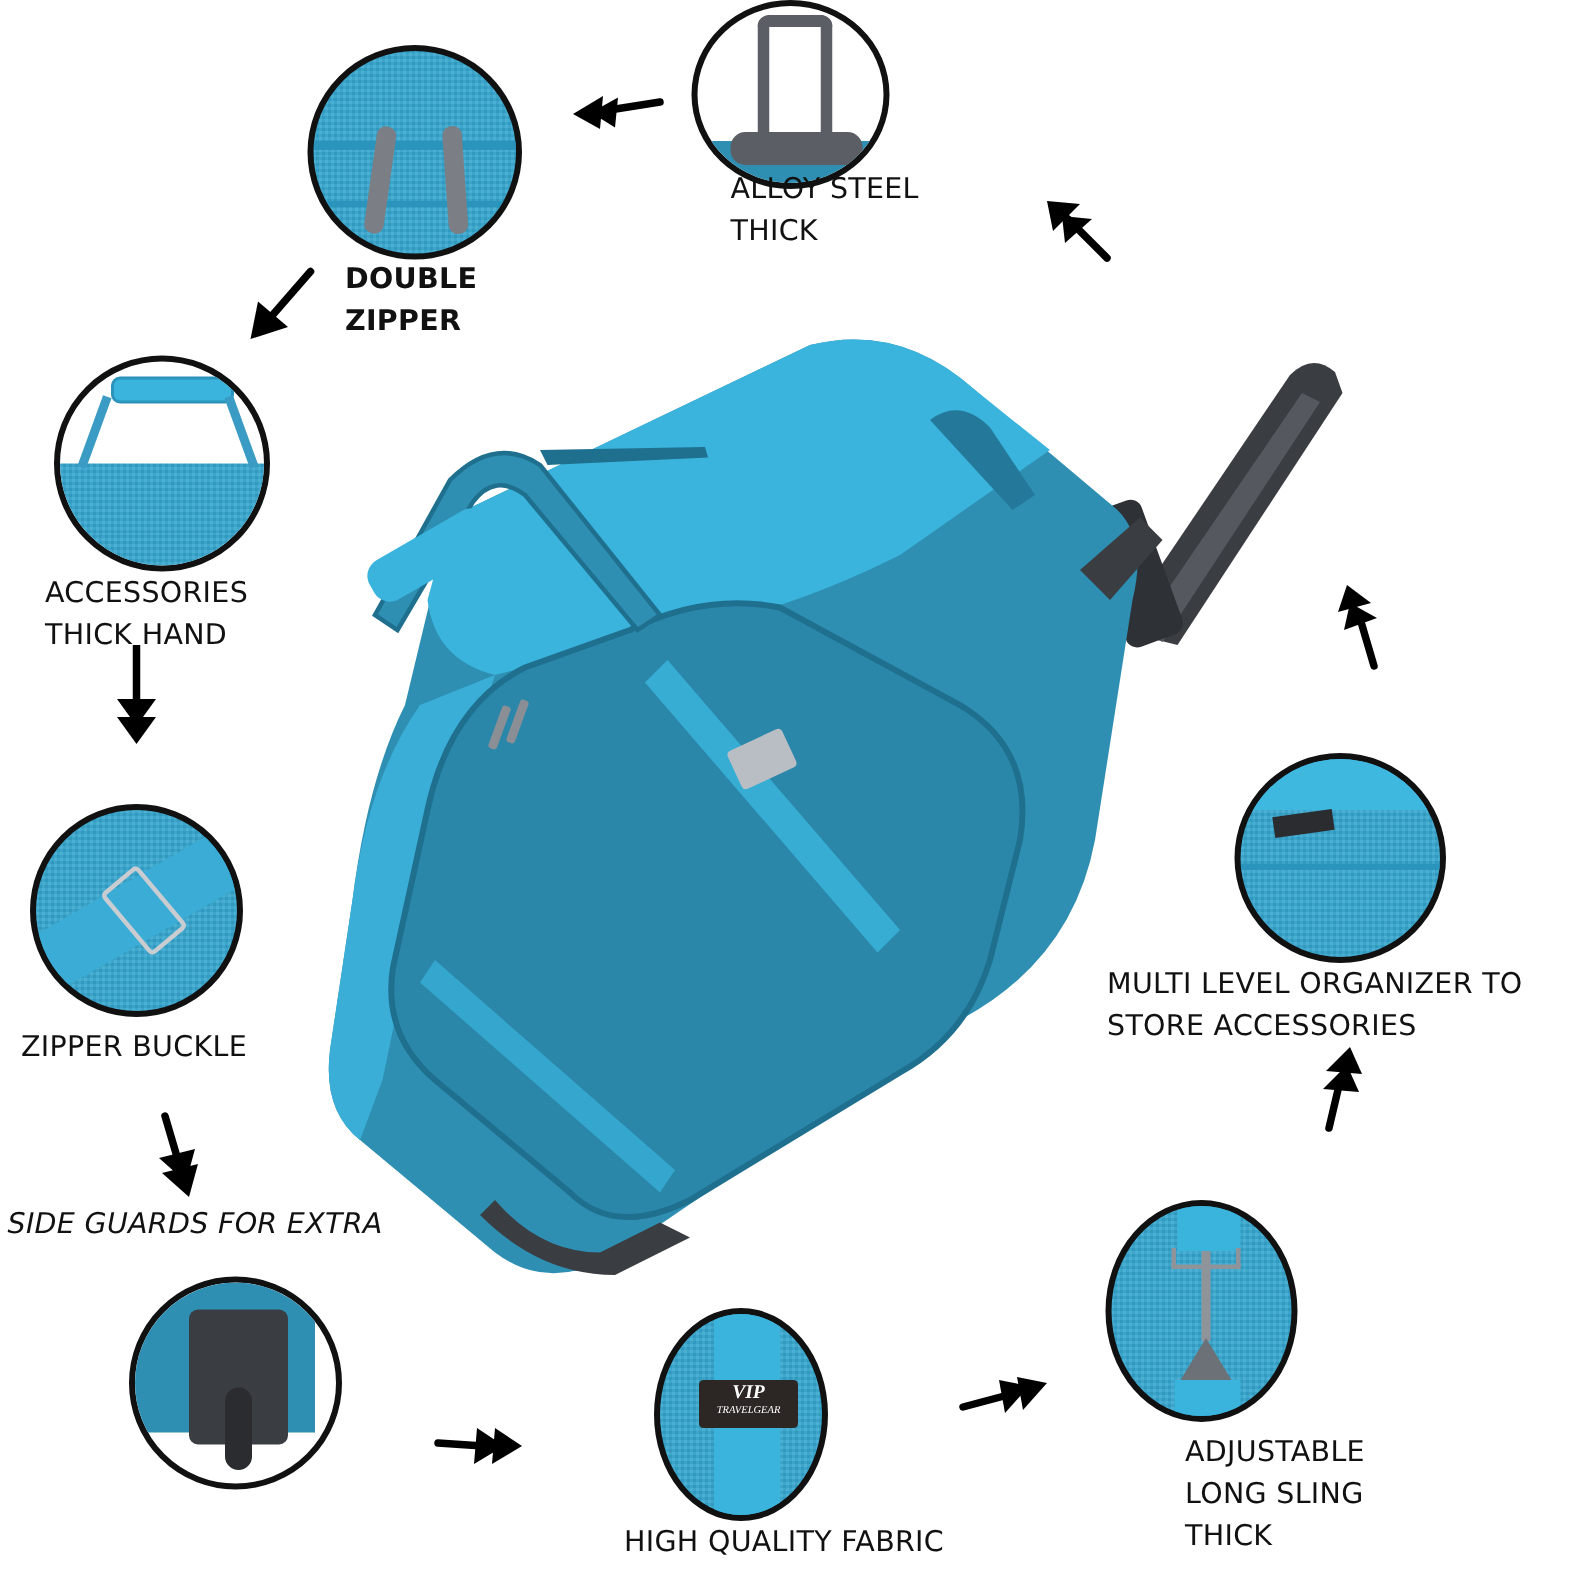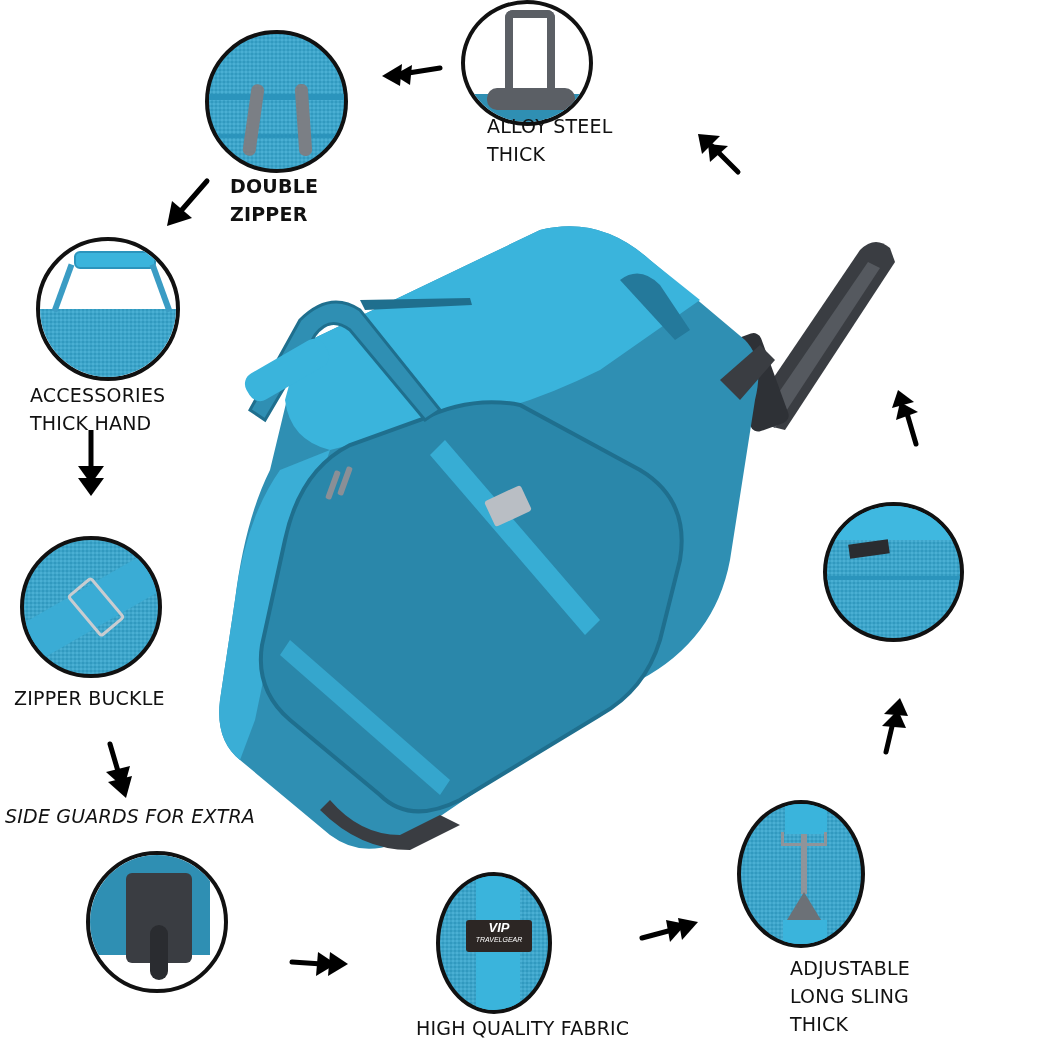--- a/index.html
+++ b/index.html
@@ -96,25 +96,27 @@
   <div class="abs" style="left:36px;top:18px;width:66px;height:90px;background:#3a3d42;border-radius:6px;"></div>
   <div class="abs" style="left:60px;top:70px;width:18px;height:55px;background:#2a2c30;border-radius:9px;"></div>
 </div>
 
 <div class="circle fabric" style="left:823px;top:502px;width:141px;height:140px;">
   <div class="abs" style="left:0;top:0;width:141px;height:34px;background:#3fb8e0;"></div>
   <div class="abs" style="left:22px;top:36px;width:40px;height:14px;background:#2a2c30;transform:rotate(-8deg);"></div>
   <div class="abs" style="left:0;top:70px;width:141px;height:4px;background:#2b94bc;"></div>
 </div>
 <div class="label" style="left:738px;top:642px;">
+  <div>MULTI LEVEL ORGANIZER TO</div>
+  <div>STORE ACCESSORIES</div>
 </div>
 
 <div class="circle fabric" style="left:436px;top:872px;width:116px;height:142px;">
   <div class="abs" style="left:36px;top:0;width:44px;height:142px;background:#3ab4dc;"></div>
-  <div class="abs" style="left:26px;top:44px;width:66px;height:32px;background:#2c2624;border-radius:3px;color:#fff;text-align:center;font-family:Liberation Sans, sans-serif;">
+  <div class="abs" style="left:26px;top:44px;width:66px;height:32px;background:#2c2624;border-radius:3px;color:#fff;text-align:center;font-family:Liberation Serif, serif;">
     <div style="font-size:13px;font-weight:bold;font-style:italic;line-height:15px;">VIP</div>
     <div style="font-size:7px;font-style:italic;line-height:10px;">TRAVELGEAR</div>
   </div>
 </div>
 <div class="label" style="left:416px;top:1014px;">HIGH QUALITY FABRIC</div>
 
 <div class="circle fabric" style="left:737px;top:800px;width:128px;height:148px;">
   <div class="abs" style="left:44px;top:0;width:42px;height:30px;background:#3ab4dc;"></div>
   <div class="abs" style="left:60px;top:30px;width:6px;height:60px;background:#8f949a;"></div>
   <div class="abs" style="left:40px;top:28px;width:46px;height:14px;border:3px solid #8f949a;border-top:none;box-sizing:border-box;"></div>

